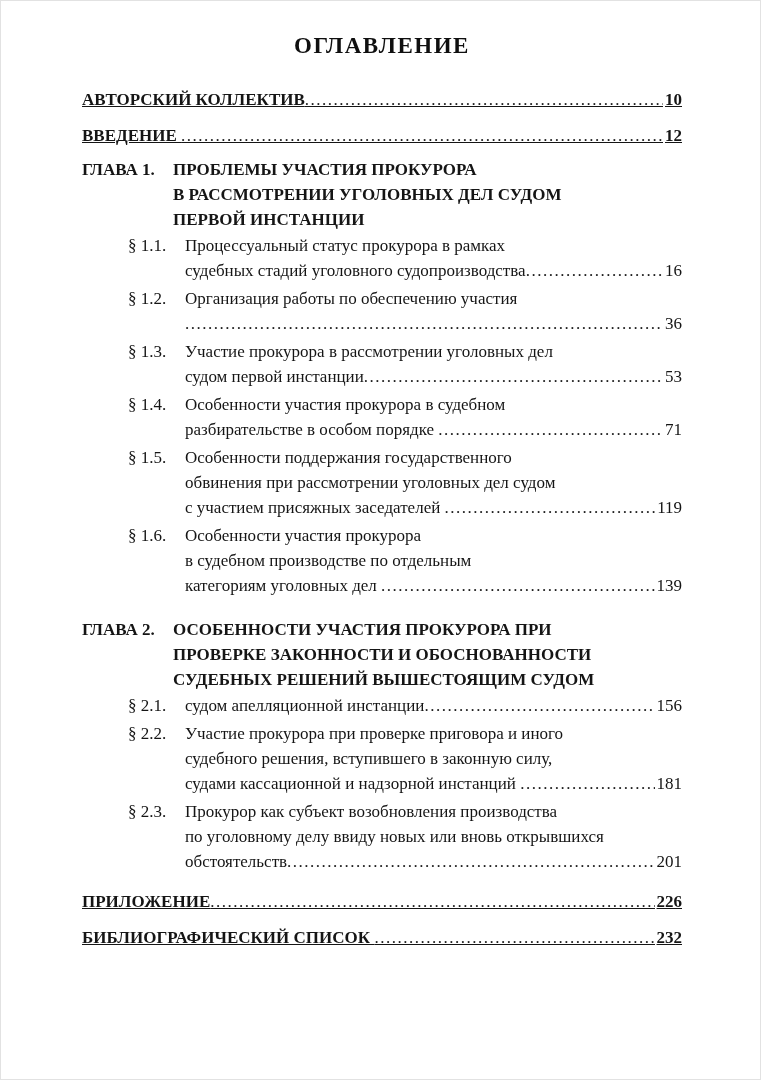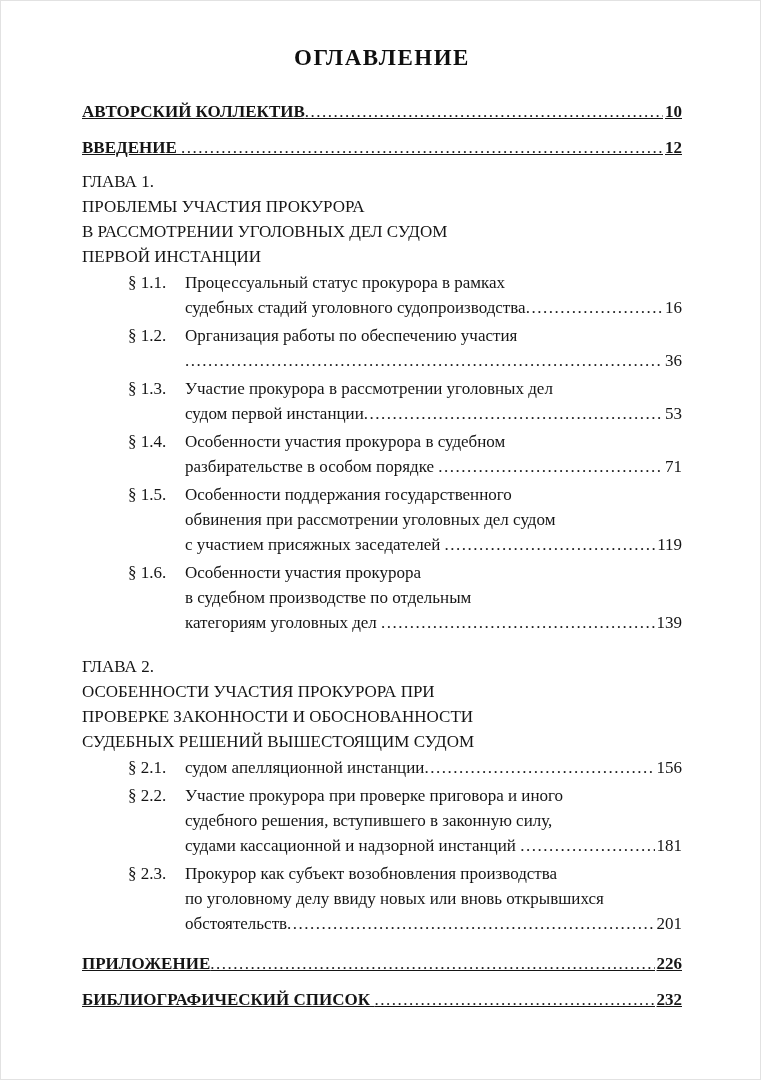--- a/index.html
+++ b/index.html
@@ -3,21 +3,21 @@
 <meta charset="utf-8">
 <style>
   * { box-sizing: border-box; }
   html, body { margin: 0; padding: 0; background: #ffffff; }
   .page {
     width: 761px;
     height: 1080px;
     margin: 0 auto;
     background: #ffffff;
     border: 1px solid #e2e2e2;
-    padding: 42px 78px 40px 81px;
+    padding: 30px 78px 40px 81px;
     font-family: "Liberation Serif", "DejaVu Serif", serif;
     font-size: 17px;
     color: #151515;
     overflow: hidden;
   }
   .title {
     text-align: center;
     font-size: 23px;
     font-weight: bold;
     letter-spacing: 1.5px;
@@ -26,21 +26,21 @@
     color: #0f0f0f;
   }
   .toc-list { width: 100%; }
   .entry {
     display: flex;
     align-items: flex-start;
     line-height: 25px;
     margin-top: 3px;
   }
   .entry.top { font-weight: bold; margin-top: 11px; text-decoration: underline; }
-  .entry.chapter { font-weight: normal; margin-top: 9px; flex-direction: column; }
+  .entry.chapter { font-weight: bold; margin-top: 9px; }
   .entry.section + .entry.chapter { margin-top: 19px; }
   .entry.section + .entry.top { margin-top: 15px; }
   .entry.chapter + .entry.section { margin-top: 1px; }
   .label { flex: 0 0 auto; white-space: pre; }
   .entry.chapter .label { width: 91px; }
   .entry.section .label { width: 57px; margin-left: 46px; }
   .body { flex: 1 1 auto; min-width: 0; }
   .line { line-height: 25px; }
   .line .t { white-space: pre; }
   .line.last { display: flex; align-items: baseline; }

